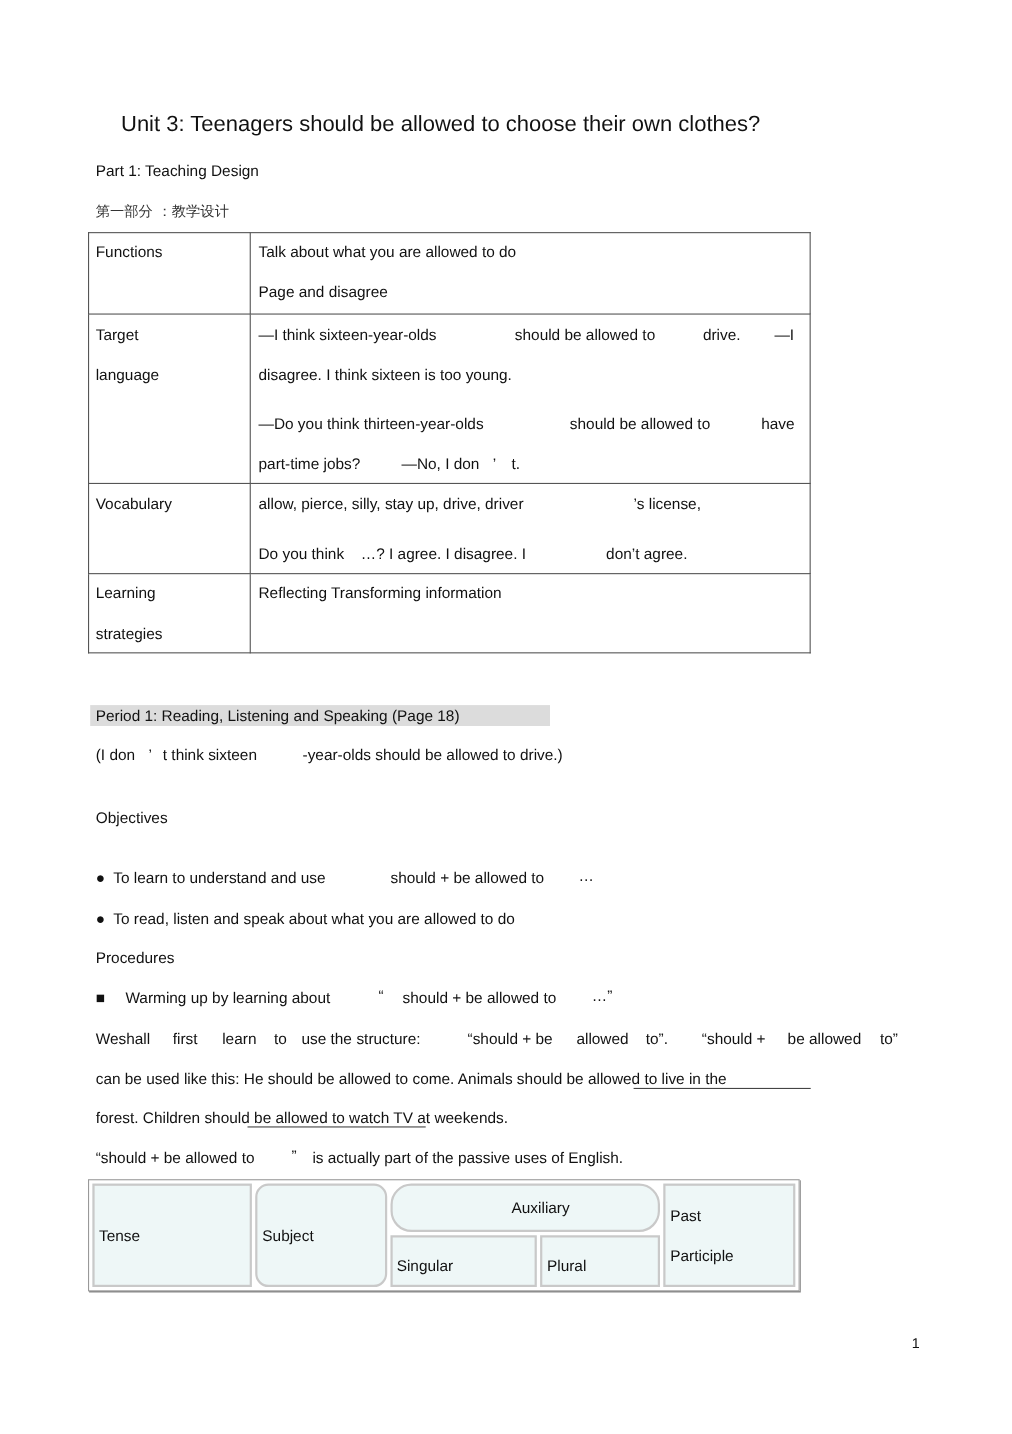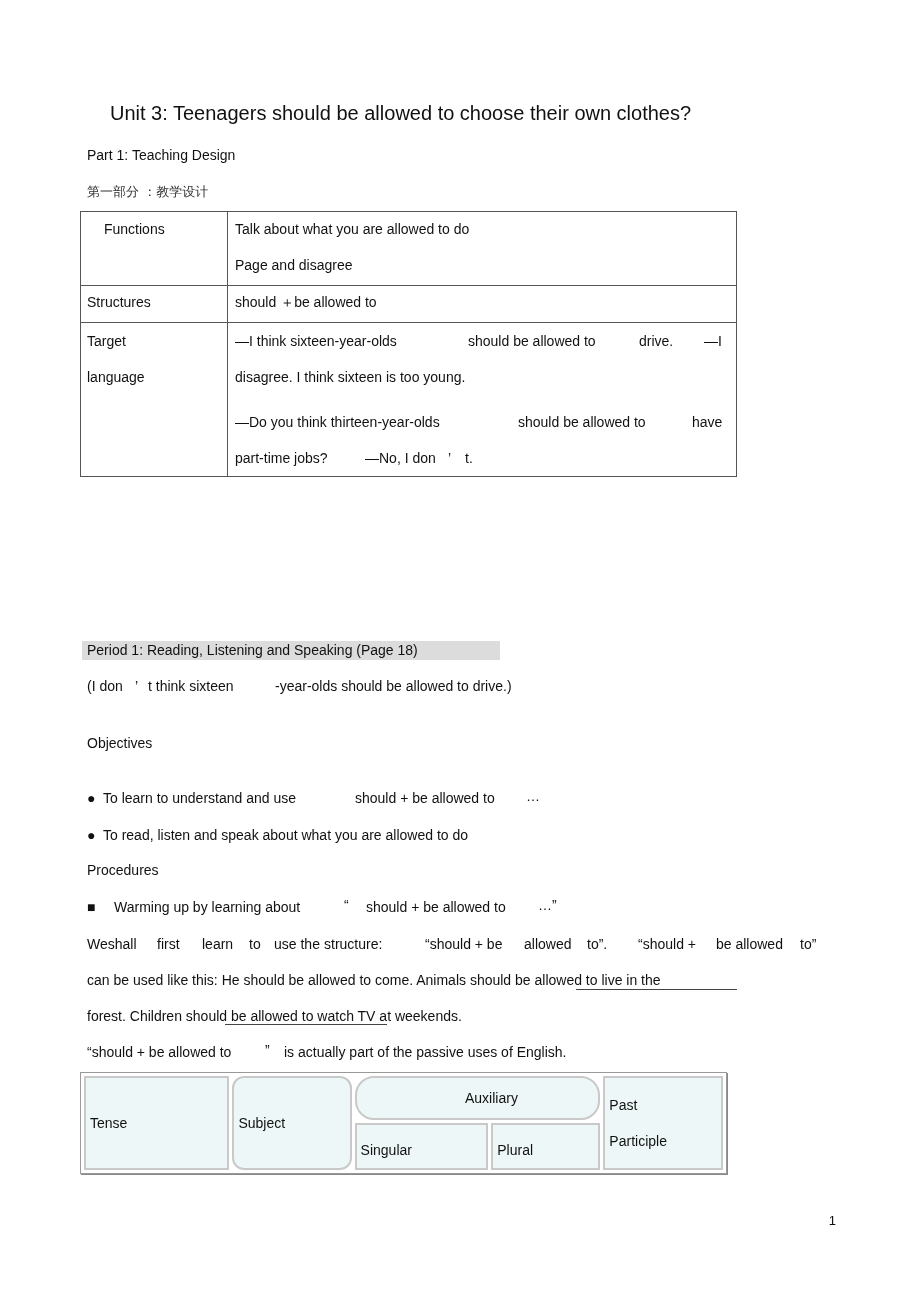--- a/index.html
+++ b/index.html
@@ -24,40 +24,28 @@
 
 <div class="abs title">Unit 3: Teenagers should be allowed to choose their own clothes?</div>
 <div class="abs t14" style="left:87px; top:147px;">Part 1: Teaching Design</div>
 <div class="abs cjk" style="left:87px; top:183px;">第一部分 ：教学设计</div>
 
 <table class="design">
   <tbody>
       <tr style="height:74px;">
     <td class="lbl">
           <div class="cell" style="height:72px;">
-            <span class="line" style="left:23px; top:9px;">Functions</span>
+            <span class="line" style="left:6px; top:9px;">Functions</span>
           </div>
         </td>
     <td>
           <div class="cell" style="height:72px;">
       <span class="line" style="left:7px; top:9px;">Talk about what you are allowed to do</span>
       <span class="line" style="left:7px; top:45px;">Page and disagree</span>
     </div>
-        </td>
-  </tr>
-  <tr style="height:37px;">
-    <td class="lbl">
-          <div class="cell" style="height:35px;">
-            <span class="line" style="left:6px; top:8px;">Structures</span>
-          </div>
-        </td>
-    <td>
-          <div class="cell" style="height:35px;">
-            <span class="line" style="left:7px; top:8px;">should ＋be allowed to</span>
-          </div>
         </td>
   </tr>
   <tr style="height:126px;">
     <td class="lbl">
           <div class="cell" style="height:153px;">
       <span class="line" style="left:6px; top:10px;">Target</span>
       <span class="line" style="left:6px; top:46px;">language</span>
     </div>
         </td>
     <td>
@@ -68,20 +56,49 @@
       <span class="line" style="left:476px; top:10px;">—I</span>
       <span class="line" style="left:7px; top:46px;">disagree. I think sixteen is too young.</span>
       <span class="line" style="left:7px; top:91px;">—Do you think thirteen-year-olds</span>
       <span class="line" style="left:290px; top:91px;">should be allowed to</span>
       <span class="line" style="left:464px; top:91px;">have</span>
       <span class="line" style="left:7px; top:127px;">part-time jobs?</span>
       <span class="line" style="left:137px; top:127px;">—No, I don</span>
       <span class="line" style="left:220px; top:127px;">’</span>
       <span class="line" style="left:237px; top:127px;">t.</span>
     </div>
+        </td>
+  </tr>
+  <tr style="height:82px;">
+    <td class="lbl">
+          <div class="cell" style="height:80px;">
+            <span class="line" style="left:6px; top:10px;">Vocabulary</span>
+          </div>
+        </td>
+    <td>
+          <div class="cell" style="height:80px;">
+      <span class="line" style="left:7px; top:10px;">allow, pierce, silly, stay up, drive, driver</span>
+      <span class="line" style="left:348px; top:10px;">’s license,</span>
+      <span class="line" style="left:7px; top:55px;">Do you think</span>
+      <span class="line" style="left:100px; top:55px;">…? I agree. I disagree. I</span>
+      <span class="line" style="left:323px; top:55px;">don’t agree.</span>
+    </div>
+        </td>
+  </tr>
+  <tr style="height:72px;">
+    <td class="lbl">
+          <div class="cell" style="height:70px;">
+      <span class="line" style="left:6px; top:9px;">Learning</span>
+      <span class="line" style="left:6px; top:46px;">strategies</span>
+    </div>
+        </td>
+    <td>
+          <div class="cell" style="height:70px;">
+            <span class="line" style="left:7px; top:9px;">Reflecting Transforming information</span>
+          </div>
         </td>
   </tr>
 </tbody>
   </table>
 
 <div class="highlight"></div>
 <div class="abs t14" style="left:87px; top:642px;">Period 1: Reading, Listening and Speaking (Page 18)</div>
 
 <div class="abs t14" style="left:87px; top:678px;">(I don</div>
 <div class="abs t14" style="left:135px; top:678px;">’</div>

